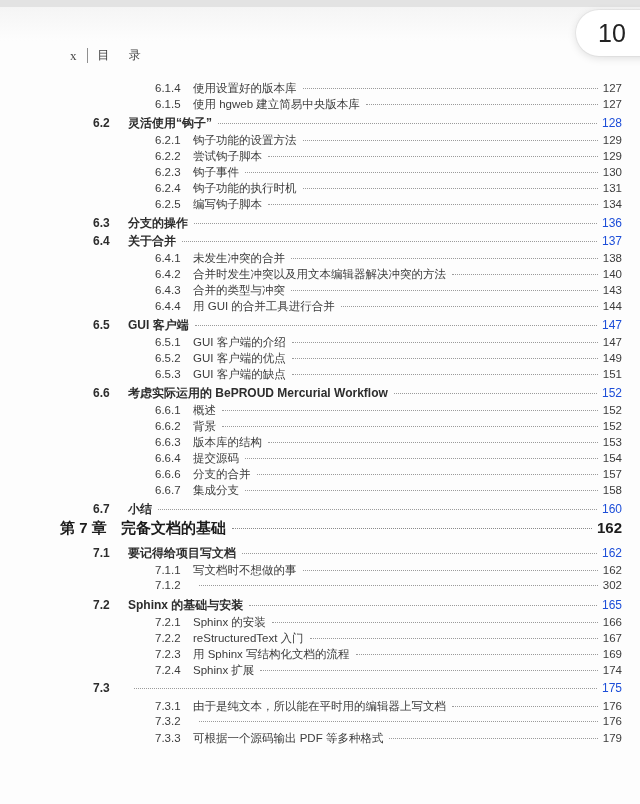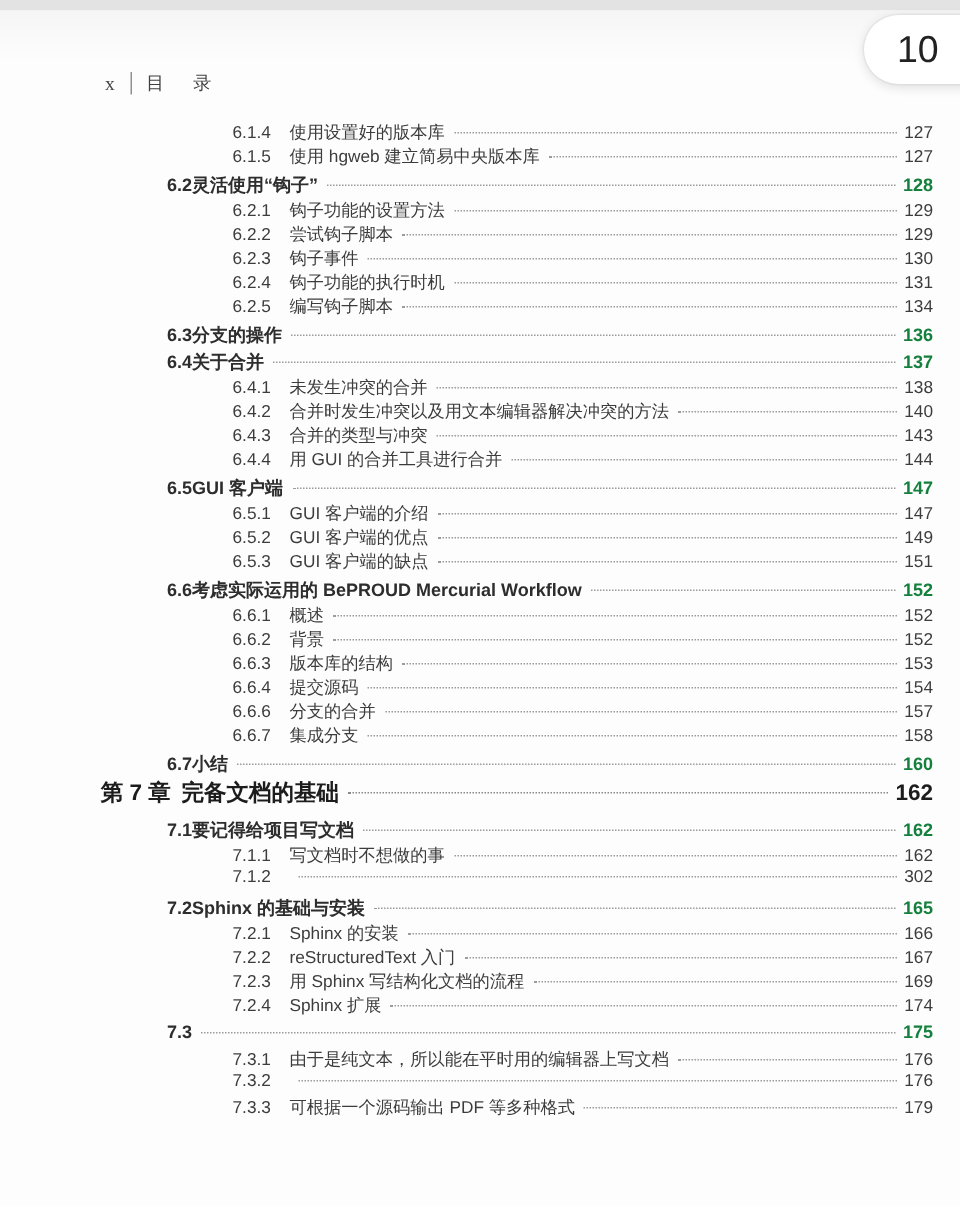--- a/index.html
+++ b/index.html
@@ -55,26 +55,26 @@
   }
   .row .pg { flex:none; }
 
   .row.subsection { font-size:11.5px; height:16px; padding-left:95px; }
   .row.subsection .num { width:38px; }
 
   .row.section {
     font-size:12px; font-weight:bold; color:#2d2d2d;
     height:16px; margin:2px 0; padding-left:33px;
   }
-  .row.section .num { width:35px;text-align:right; }
-  .row.section .pg  { font-weight:bold; color:#15803d; }
+  .row.section .num { width:35px; }
+  .row.section .pg  { font-weight:normal; color:#1d4ed8; }
 
   .row.chapter {
     font-size:15px; font-weight:bold; color:#1c1c1c;
-    height:22px; margin:1px 0 4px 0; padding-left:0;text-align:center;
+    height:22px; margin:1px 0 4px 0; padding-left:0;
   }
   .row.chapter .num { width:61px; }
   .row.chapter .leader { border-bottom-color:#8a8a8a; transform:translateY(-4px); }
   .row.chapter .pg { font-weight:bold; }
 </style>
 </head>
 <body>
 
 <div class="top-strip"></div>
 <div class="page-surface"></div>

